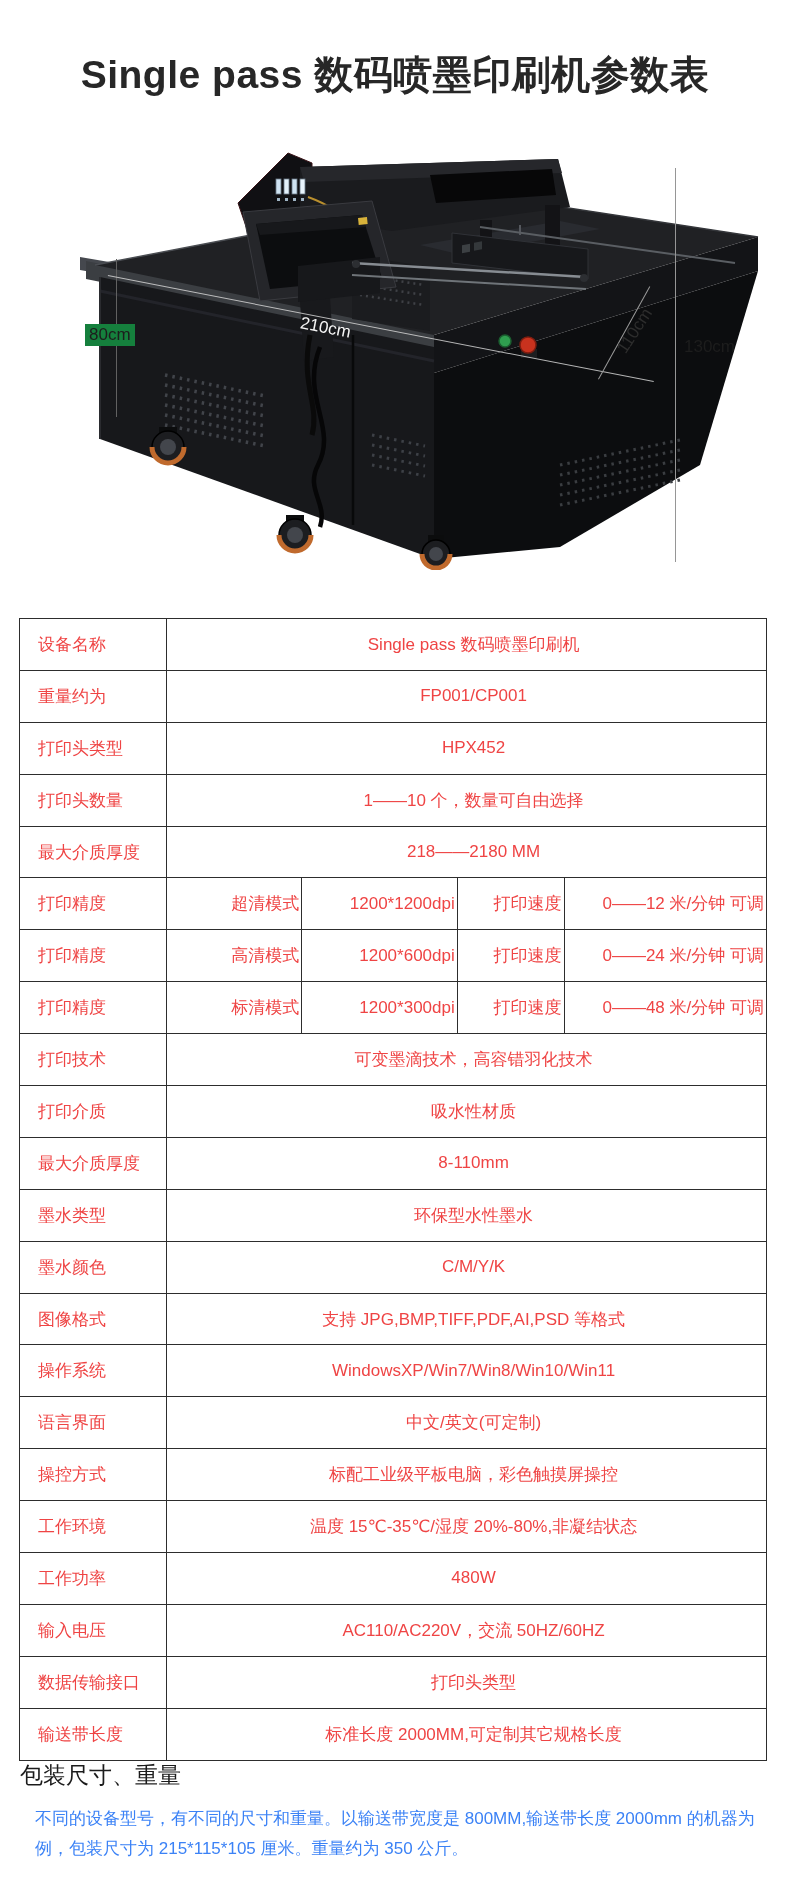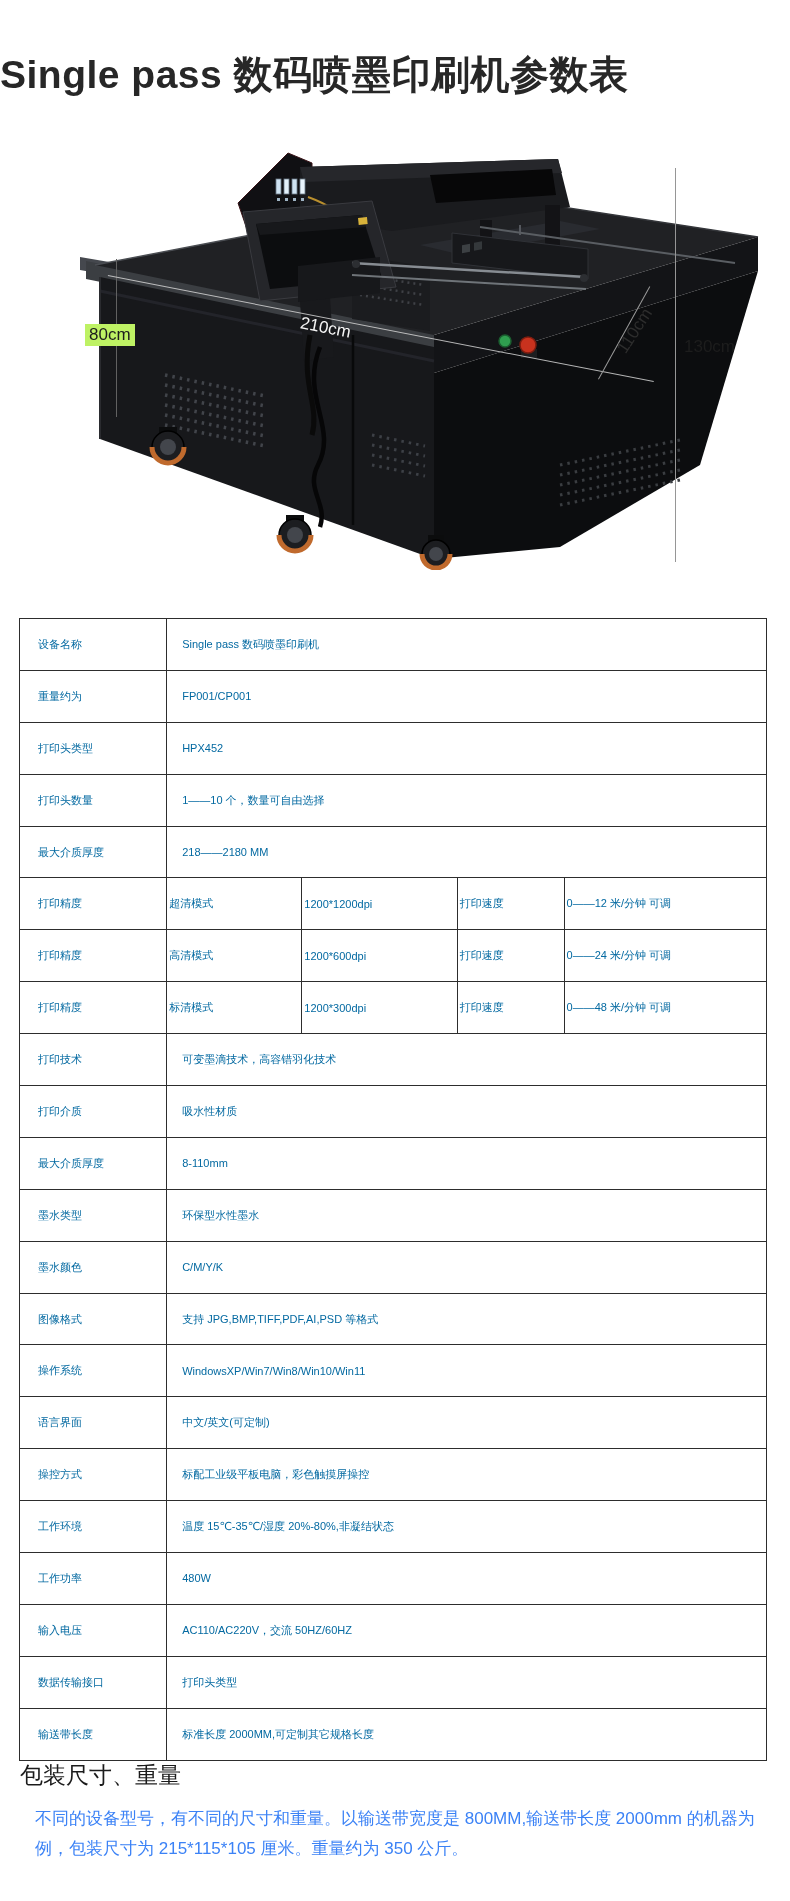--- a/index.html
+++ b/index.html
@@ -1,41 +1,41 @@
 <!DOCTYPE html>
 <html><head>
 <meta charset="utf-8">
 <style>
   html,body{margin:0;padding:0;background:#ffffff;}
   .page{position:relative;width:790px;height:1901px;background:#fff;overflow:hidden;
         font-family:"Liberation Sans","DejaVu Sans",sans-serif;color:#333;}
-  .title{position:absolute;top:52px;left:0;width:790px;margin:0;
+  .title{position:absolute;top:52px;left:0;width:790px;margin:0;text-align:center;
          font-size:39px;line-height:46px;font-weight:700;color:#272727;letter-spacing:0.5px;}
   
   .figure{position:absolute;top:135px;left:0;width:790px;height:435px;}
   .figure svg{position:absolute;top:0;left:0;}
   .dimline{position:absolute;background:#969696;}
   .dimline.v{width:1px;}
   .dimline.r{height:1px;transform-origin:0 0;}
   .dimlabel{position:absolute;font-size:17px;color:#1d1d1d;white-space:nowrap;line-height:18px;}
-  .lab-80{left:85px;top:189px;background:#bef264;padding:2px 4px;}
+  .lab-80{left:85px;top:189px;background:#15803d;padding:2px 4px;}
   .line-80{left:116px;top:124px;height:158px;background:#616161;}
   .line-210{left:108px;top:140px;width:556px;background:#d2d2d2;opacity:.85;transform:rotate(11deg);}
   .lab-210{left:300px;top:184px;color:#f5f5f5;transform:rotate(11deg);}
   .line-110{left:598px;top:244px;width:106px;background:#9b9b9b;transform:rotate(-61deg);}
   .lab-110{left:610px;top:187px;color:#2d2d2d;transform:rotate(-57deg);}
   .line-130{left:675px;top:33px;height:394px;}
   .lab-130{left:684px;top:203px;text-align:center;}
   
   .spec{position:absolute;top:618px;left:19px;width:748px;border-collapse:collapse;table-layout:fixed;}
-  .spec td{border:1.5px solid #2d2d2d;height:48.9px;font-size:11px;color:#0369a1;
+  .spec td{border:1.5px solid #2d2d2d;height:48.9px;font-size:17px;color:#ef4444;
            vertical-align:middle;overflow:hidden;white-space:nowrap;}
   .spec td.lbl{padding-left:18px;text-align:left;}
-  .spec td.val{padding-left:15px;text-align:left;}
-  .spec td.ctr{text-align:left;padding:0 2px;}
+  .spec td.val{padding-left:15px;text-align:center;}
+  .spec td.ctr{text-align:right;padding:0 2px;}
   
   .pack-head{position:absolute;left:20px;top:1760px;margin:0;font-size:23px;font-weight:400;color:#1b1b1b;}
   .pack-text{position:absolute;left:35px;top:1804px;width:727px;margin:0;font-size:17px;
              line-height:30px;color:#3b82f6;}
 </style>
 </head>
 <body>
 
 <div class="page">
 

